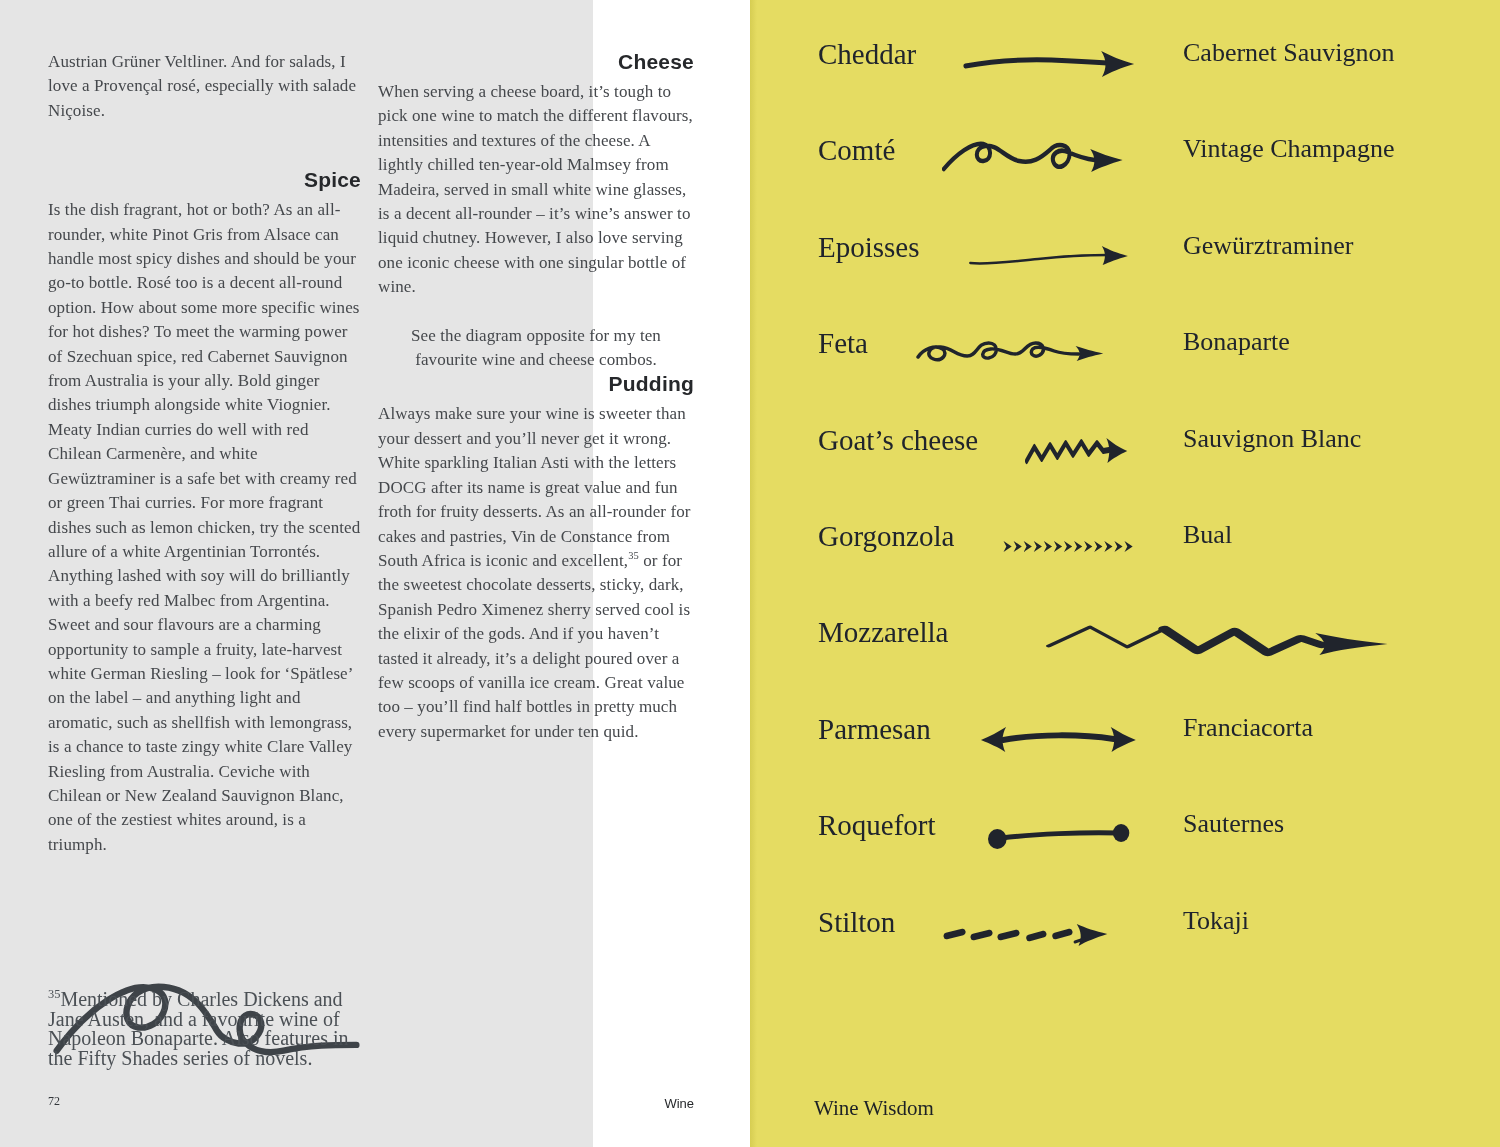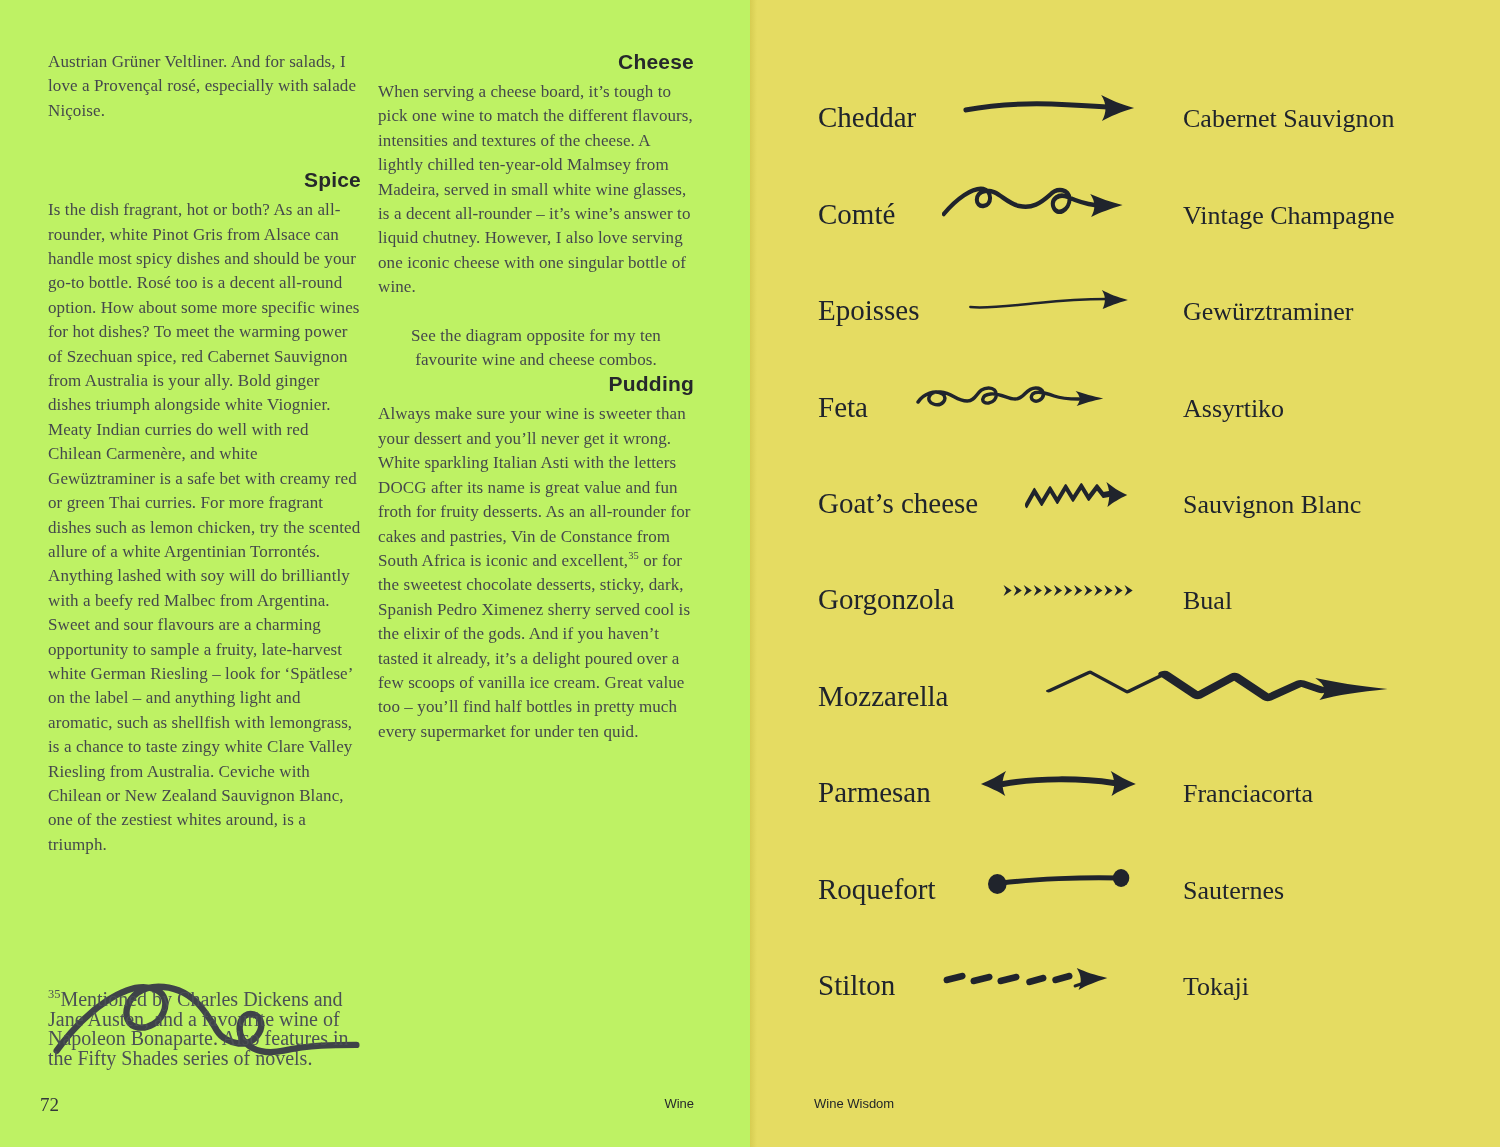--- a/index.html
+++ b/index.html
@@ -1,47 +1,47 @@
 <!DOCTYPE html>
 <html><head>
 <meta charset="utf-8">
 <style>
   html,body{margin:0;padding:0;background:#ffffff;}
   .spread{position:relative;width:1500px;height:1147px;overflow:hidden;
           font-family:"Liberation Serif", serif;}
   
-  .page-left{position:absolute;left:0;top:0;width:750px;height:1147px;background:#bef264;}
+  .page-left{position:absolute;left:0;top:0;width:593px;height:1147px;background:#e5e5e5;}
   .col{position:absolute;top:50px;}
   .col1{left:48px;width:313px;}
   .col2{left:378px;width:316px;}
   .body{font-size:17px;line-height:24.4px;color:#45484c;margin:0;
         font-family:"Liberation Serif", serif;letter-spacing:.1px;}
   .intro{margin-bottom:45px;}
   h2.sec{font-family:"Liberation Sans", sans-serif;font-size:21px;font-weight:600;
          color:#26282b;margin:0 0 6px 0;letter-spacing:.2px;text-align:right;}
   .note{margin-top:24px;text-align:center;}
   .pud-h{margin-top:43px;}
   sup{font-size:62%;line-height:0;}
   .footnote-block{position:absolute;left:48px;top:946px;width:320px;}
   .flourish{height:40px;margin-bottom:4px;}
   .footnote{font-size:20px;line-height:19.5px;color:#4b5055;margin:0;}
-  .pagenum{position:absolute;left:40px;top:1094px;font-size:19px;color:#33373b;}
+  .pagenum{position:absolute;left:48px;top:1094px;font-size:12px;color:#33373b;}
   .footer-wine{position:absolute;left:378px;top:1096px;width:316px;text-align:right;
                font-family:"Liberation Sans", sans-serif;font-size:13px;color:#26282b;}
   
   .page-right{position:absolute;left:750px;top:0;width:750px;height:1147px;
               background:linear-gradient(90deg,#d6cd52 0px,#e5dc62 7px,#e5dc62 100%);}
   .pairings{position:absolute;left:68px;top:38px;right:40px;}
-  .pair-row{height:96.4px;display:flex;align-items:flex-end;gap:33px;}
+  .pair-row{height:96.4px;display:flex;align-items:flex-start;gap:33px;}
   .cheese-label{font-size:29px;color:#20242c;white-space:nowrap;margin-right:14px;}
   .wine-label{font-size:26px;color:#20242c;white-space:nowrap;width:277px;flex:0 0 277px;}
   .arrow-box{flex:1 1 auto;height:52px;min-width:60px;margin-right:10px;}
   .arrow-box svg{width:100%;height:100%;display:block;}
   .footer-right{position:absolute;left:64px;top:1096px;
-                font-family:Liberation Sans, sans-serif;font-size:13px;color:#1d2126;}
+                font-family:Liberation Serif, serif;font-size:21px;color:#1d2126;}
 </style>
 </head>
 <body>
 
 <div class="spread">
 
   <section class="page-left">
 
     <div class="col col1">
       <p class="body intro">Austrian Grüner Veltliner. And for salads, I love a Provençal rosé, especially with salade Niçoise.</p>
@@ -107,21 +107,21 @@
       </div>
 
       <div class="pair-row">
         <span class="cheese-label">Feta</span>
         <span class="arrow-box">
           <svg viewBox="0 0 220 52" preserveAspectRatio="none" aria-hidden="true">
             <path d="M3,30 C8,22 20,17 27,22 C33,27 26,35 18,32 C10,29 13,19 25,20 C37,21 40,29 51,29 C61,29 60,16 72,16 C82,16 82,29 72,31 C64,32 64,23 74,22 C84,21 90,27 98,27 C107,27 108,16 118,16 C126,16 128,24 122,28 C117,31 111,27 115,22 C119,18 128,21 136,24 C144,27 153,27 160,27" fill="none" stroke="#20242c" stroke-width="3.4" stroke-linecap="round"></path>
             <path d="M157,19 C166,22 173,24 184,26.5 C173,29 166,31 158,34 C162,29 162,24 157,19 Z" fill="#20242c"></path>
           </svg>
         </span>
-        <span class="wine-label">Assyrtiko</span>
+        <span class="wine-label">Bonaparte</span>
       </div>
 
       <div class="pair-row">
         <span class="cheese-label">Goat’s cheese</span>
         <span class="arrow-box">
           <svg viewBox="0 0 220 52" preserveAspectRatio="none" aria-hidden="true">
             <path d="M3,37 L18,23 L32,35 L48,21 L62,33 L78,19 L92,31 L108,18 L122,30 L138,19 L150,27 L161,26" fill="none" stroke="#20242c" stroke-width="6" stroke-linecap="round" stroke-linejoin="round"></path>
             <path d="M156,14 C168,19 179,23 196,27 C180,31 170,34 158,39 C163,30 163,22 156,14 Z" fill="#20242c"></path>
           </svg>
         </span>

